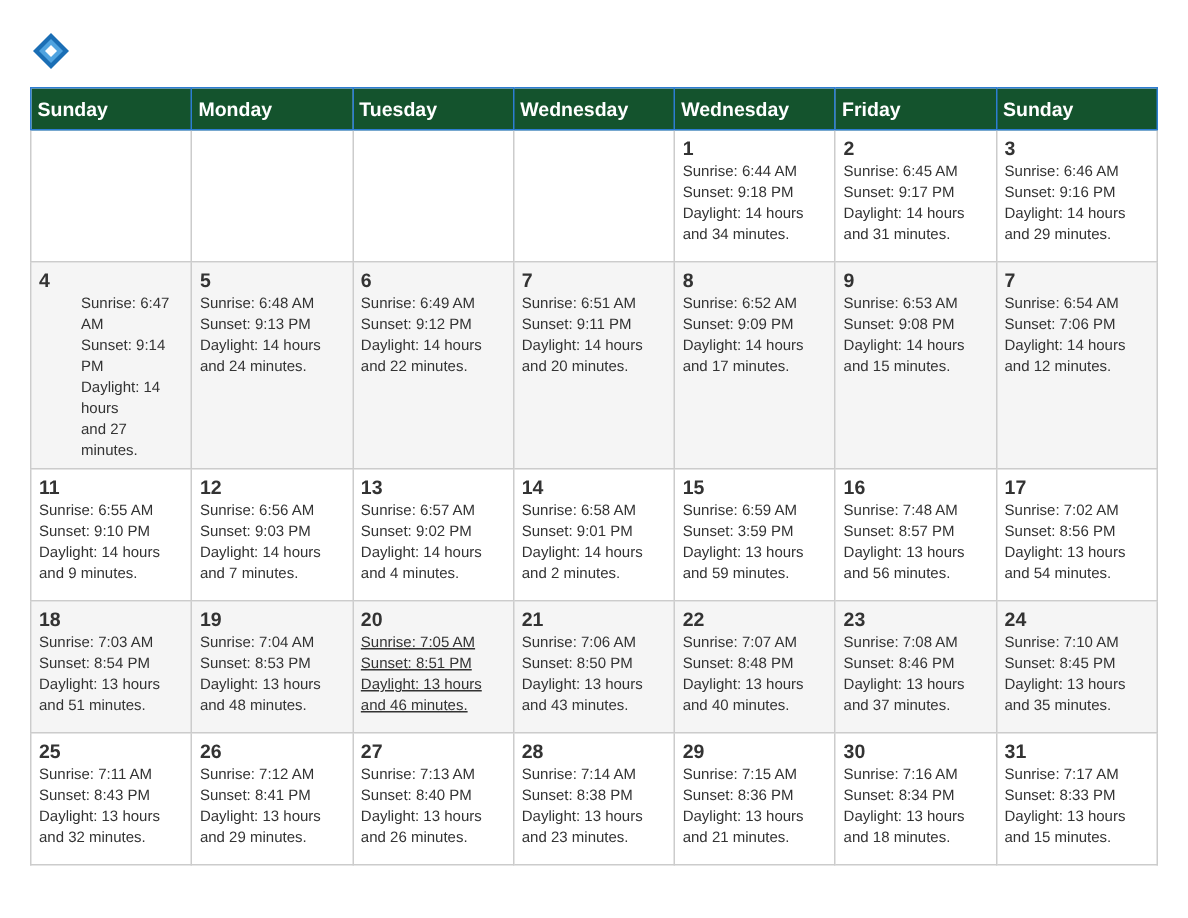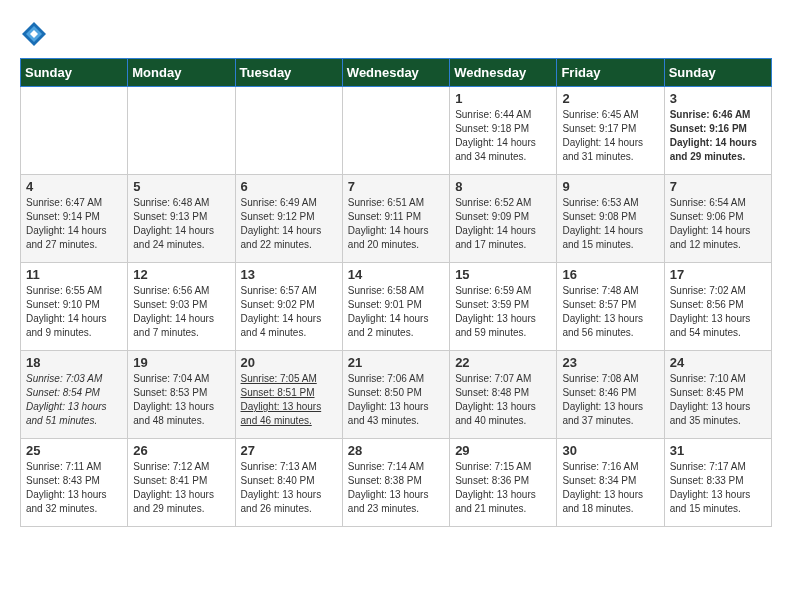--- a/index.html
+++ b/index.html
@@ -141,30 +141,30 @@
         </td>
         <td>
           <span class="day-number">2</span>
           <div class="day-info" style="white-space: pre-line;">Sunrise: 6:45 AM
 Sunset: 9:17 PM
 Daylight: 14 hours
 and 31 minutes.</div>
         </td>
         <td>
           <span class="day-number">3</span>
-          <div class="day-info" style="white-space: pre-line; font-weight: bold;">Sunrise: 6:46 AM
+          <div class="day-info" style="white-space: pre-line;">Sunrise: 6:46 AM
 Sunset: 9:16 PM
 Daylight: 14 hours
 and 29 minutes.</div>
         </td>
       </tr>
       <tr>
         <td>
           <span class="day-number">4</span>
-          <div class="day-info" style="white-space: pre-line;">Sunrise: 6:47 AM
+          <div class="day-info" style="white-space: pre-line; margin-left: 28px;">Sunrise: 6:47 AM
 Sunset: 9:14 PM
 Daylight: 14 hours
 and 27 minutes.</div>
         </td>
         <td>
           <span class="day-number">5</span>
           <div class="day-info" style="white-space: pre-line;">Sunrise: 6:48 AM
 Sunset: 9:13 PM
 Daylight: 14 hours
 and 24 minutes.</div>
@@ -193,21 +193,21 @@
         <td>
           <span class="day-number">9</span>
           <div class="day-info" style="white-space: pre-line;">Sunrise: 6:53 AM
 Sunset: 9:08 PM
 Daylight: 14 hours
 and 15 minutes.</div>
         </td>
         <td>
           <span class="day-number">7</span>
           <div class="day-info" style="white-space: pre-line;">Sunrise: 6:54 AM
-Sunset: 9:06 PM
+Sunset: 7:06 PM
 Daylight: 14 hours
 and 12 minutes.</div>
         </td>
       </tr>
       <tr>
         <td>
           <span class="day-number">11</span>
           <div class="day-info" style="white-space: pre-line;">Sunrise: 6:55 AM
 Sunset: 9:10 PM
 Daylight: 14 hours
@@ -252,21 +252,21 @@
           <span class="day-number">17</span>
           <div class="day-info" style="white-space: pre-line;">Sunrise: 7:02 AM
 Sunset: 8:56 PM
 Daylight: 13 hours
 and 54 minutes.</div>
         </td>
       </tr>
       <tr>
         <td>
           <span class="day-number">18</span>
-          <div class="day-info" style="white-space: pre-line; font-style: italic;">Sunrise: 7:03 AM
+          <div class="day-info" style="white-space: pre-line;">Sunrise: 7:03 AM
 Sunset: 8:54 PM
 Daylight: 13 hours
 and 51 minutes.</div>
         </td>
         <td>
           <span class="day-number">19</span>
           <div class="day-info" style="white-space: pre-line;">Sunrise: 7:04 AM
 Sunset: 8:53 PM
 Daylight: 13 hours
 and 48 minutes.</div>

